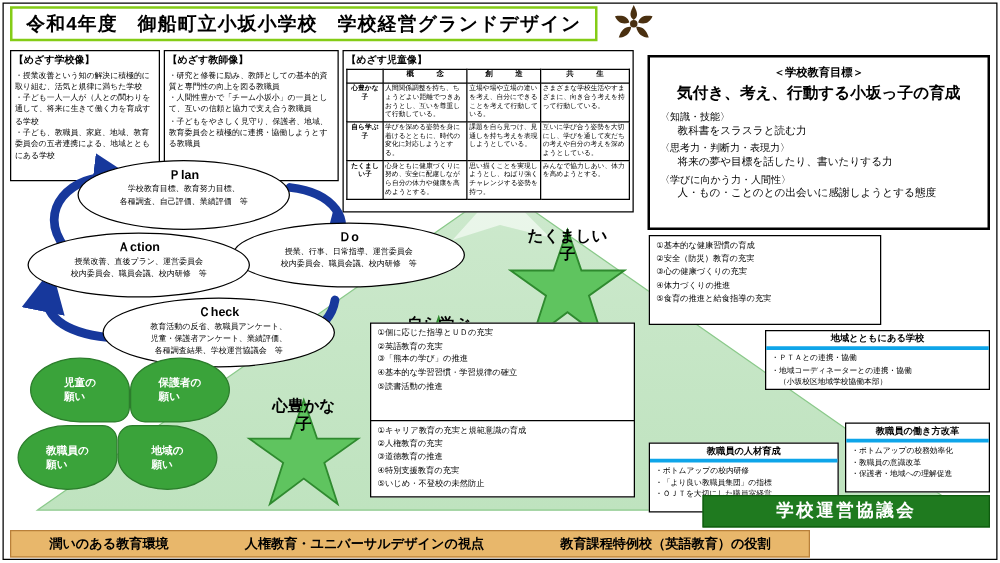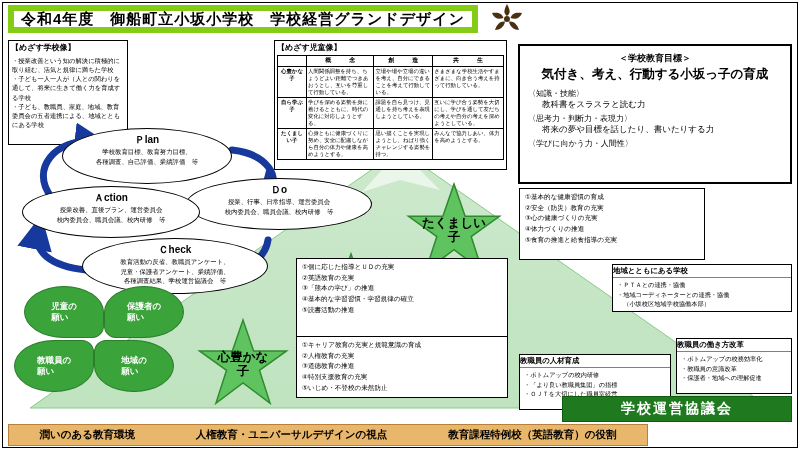--- a/index.html
+++ b/index.html
@@ -9,21 +9,21 @@
     background:#ffffff;
     overflow:hidden;
     position:relative;
   }
   #root{position:relative;width:800px;height:450px;}
   .abs{position:absolute;box-sizing:border-box;}
 
   
   .title-box{
     left:8px;top:5px;width:470px;height:28px;
-    border:6px solid #84cc16;background:#fff;
+    border:2px solid #84cc16;background:#fff;
     display:flex;align-items:center;justify-content:center;
     font-weight:bold;font-size:15px;letter-spacing:1px;
   }
   .crest{left:490px;top:3px;width:34px;height:32px;}
 
   
   .frame{border:1px solid #000;background:#fff;}
   .hdr{font-size:8px;font-weight:bold;padding:1px 2px;}
   .body-txt{font-size:6.3px;line-height:1.45;padding:2px 3px;white-space:pre-line;}
 
@@ -56,33 +56,33 @@
     background:#fff;text-align:left;
   }
   .ell .ttl{font-weight:bold;font-size:10px;text-align:center;margin-top:4px;}
   .ell .tx{font-size:6.4px;line-height:1.5;text-align:center;white-space:pre-line;}
   .ell-plan{left:62px;top:128px;width:170px;height:56px;}
   .ell-do{left:186px;top:178px;width:186px;height:52px;}
   .ell-action{left:22px;top:186px;width:178px;height:52px;}
   .ell-check{left:82px;top:238px;width:186px;height:56px;}
 
   
-  .star{position:absolute;display:flex;align-items:center;justify-content:center;}
+  .star{position:absolute;display:flex;justify-content:center;}
   .star svg{position:absolute;left:0;top:0;}
   .star span{position:relative;font-size:12.5px;font-weight:bold;line-height:1.15;text-align:center;color:#000;}
 
   
   .listbox{border:1px solid #000;background:#fff;font-size:6.6px;line-height:1.62;padding:3px 5px;white-space:pre-line;}
   .lb-takumashii{left:519px;top:188px;width:186px;height:72px;}
   .lb-mizukara{left:296px;top:258px;width:212px;height:80px;}
   .lb-kokoro{left:296px;top:336px;width:212px;height:62px;}
 
   
   .hbox{border:1px solid #000;background:#fff;}
-  .hbox .h{font-size:7.4px;font-weight:bold;text-align:left;border-bottom:1px solid #0ea5e9;padding:1px 0;}
+  .hbox .h{font-size:7.4px;font-weight:bold;text-align:center;border-bottom:3px solid #0ea5e9;padding:1px 0;}
   .hbox .b{font-size:6.2px;line-height:1.55;padding:2px 4px;white-space:pre-line;}
   .hb-chiiki{left:612px;top:264px;width:180px;height:48px;}
   .hb-jinzai{left:519px;top:338px;width:152px;height:56px;margin-top:16px;}
   .hb-hatarakikata{left:676px;top:338px;width:116px;height:56px;}
 
   
   .clover{left:10px;top:286px;width:180px;height:118px;}
   .leaf{
     position:absolute;width:78px;height:50px;background:#3aa33a;
     border:1px solid #2c7d2c;display:flex;align-items:center;justify-content:center;
@@ -147,20 +147,26 @@
     </svg>
   </div>
 
   <div class="abs frame box-gakko">
     <div class="hdr">【めざす学校像】</div>
     <div class="body-txt">・授業改善という知の解決に積極的に取り組む、活気と規律に満ちた学校
 ・子ども一人一人が（人との関わりを通して、将来に生きて働く力を育成する学校
 ・子ども、教職員、家庭、地域、教育委員会の五者連携による、地域とともにある学校</div>
   </div>
 
+  <div class="abs frame box-kyoshi">
+    <div class="hdr">【めざす教師像】</div>
+    <div class="body-txt">・研究と修養に励み、教師としての基本的資質と専門性の向上を図る教職員
+・人間性豊かで「チーム小坂小」の一員として、互いの信頼と協力で支え合う教職員
+・子どもをやさしく見守り、保護者、地域、教育委員会と積極的に連携・協働しようとする教職員</div>
+  </div>
 
   <div class="abs frame box-jido">
     <div class="hdr">【めざす児童像】</div>
     <table class="jido">
       <tbody>
           <tr>
         <th></th>
         <th>概　　　念</th>
         <th>創　　　造</th>
         <th>共　　　生</th>
@@ -188,20 +194,21 @@
   </div>
 
   <div class="abs goal">
     <div class="g1">＜学校教育目標＞</div>
     <div class="g2">気付き、考え、行動する小坂っ子の育成</div>
     <div class="gitem">〈知識・技能〉</div>
     <div class="gsub">教科書をスラスラと読む力</div>
     <div class="gitem">〈思考力・判断力・表現力〉</div>
     <div class="gsub">将来の夢や目標を話したり、書いたりする力</div>
     <div class="gitem">〈学びに向かう力・人間性〉</div>
+    <div class="gsub">人・もの・ことのとの出会いに感謝しようとする態度</div>
   </div>
 
   <div class="abs" style="left:0;top:120px;width:420px;height:200px;">
     <svg width="420" height="200" viewBox="0 0 420 200">
       <g fill="none" stroke="#17389c" stroke-width="7" stroke-linecap="round">
         <path d="M52 78 C28 48,58 18,92 22" marker-end="url(#ah)"></path>
         <path d="M232 30 C268 34,282 58,268 74" marker-end="url(#ah)"></path>
         <path d="M268 120 C264 146,230 158,196 152" marker-end="url(#ah)"></path>
         <path d="M86 150 C50 146,34 132,38 112" marker-end="url(#ah)"></path>
       </g>

